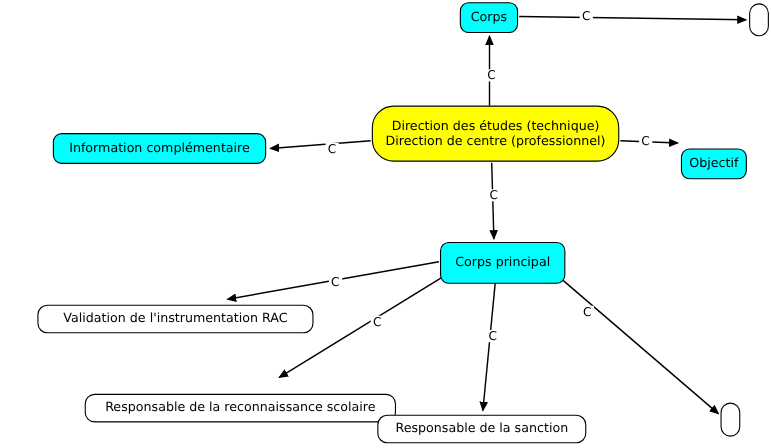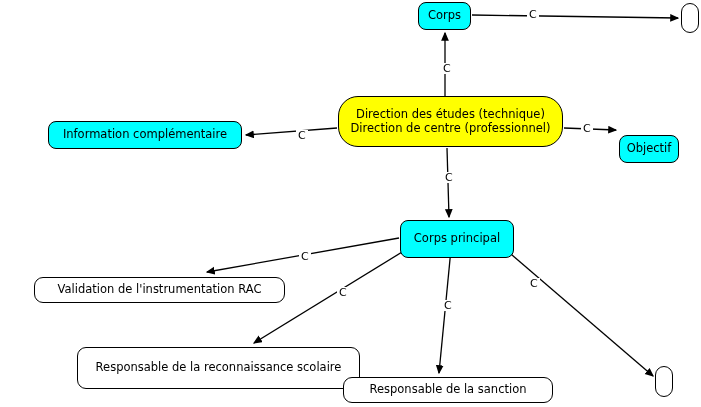--- a/index.html
+++ b/index.html
@@ -106,18 +106,18 @@
     </div>
   <div id="nodes">
       <div class="node node-cyan" style="left: 418px; top: 2px; width: 53px; height: 28px;">Corps</div>
       <div class="node node-empty" style="left: 681px; top: 3px; width: 18px; height: 30px;"></div>
       <div class="node node-yellow" style="left: 338px; top: 96px; width: 225px; height: 51px;">Direction des études (technique)
 Direction de centre (professionnel)</div>
       <div class="node node-cyan" style="left: 48px; top: 121px; width: 194px; height: 28px; text-align: right;">Information complémentaire</div>
       <div class="node node-cyan" style="left: 619px; top: 135px; width: 60px; height: 28px;">Objectif</div>
       <div class="node node-cyan" style="left: 400px; top: 220px; width: 114px; height: 38px;">Corps principal</div>
       <div class="node node-white" style="left: 3px; top: 277px; width: 251px; height: 26px; margin-left: 31px;">Validation de l'instrumentation RAC</div>
-      <div class="node node-white" style="left: 77px; top: 347px; width: 283px; height: 42px;">Responsable de la reconnaissance scolaire</div>
-      <div class="node node-white" style="left: 343px; top: 377px; width: 210px; height: 26px;">Responsable de la sanction</div>
+      <div class="node node-white" style="left: 77px; top: 358px; width: 283px; height: 26px;">Responsable de la reconnaissance scolaire</div>
+      <div class="node node-white" style="left: 343px; top: 377px; width: 190px; height: 26px;">Responsable de la sanction</div>
       <div class="node node-empty" style="left: 655px; top: 366px; width: 18px; height: 31px;"></div>
     </div>
 
 </div>
 
 </body></html>

